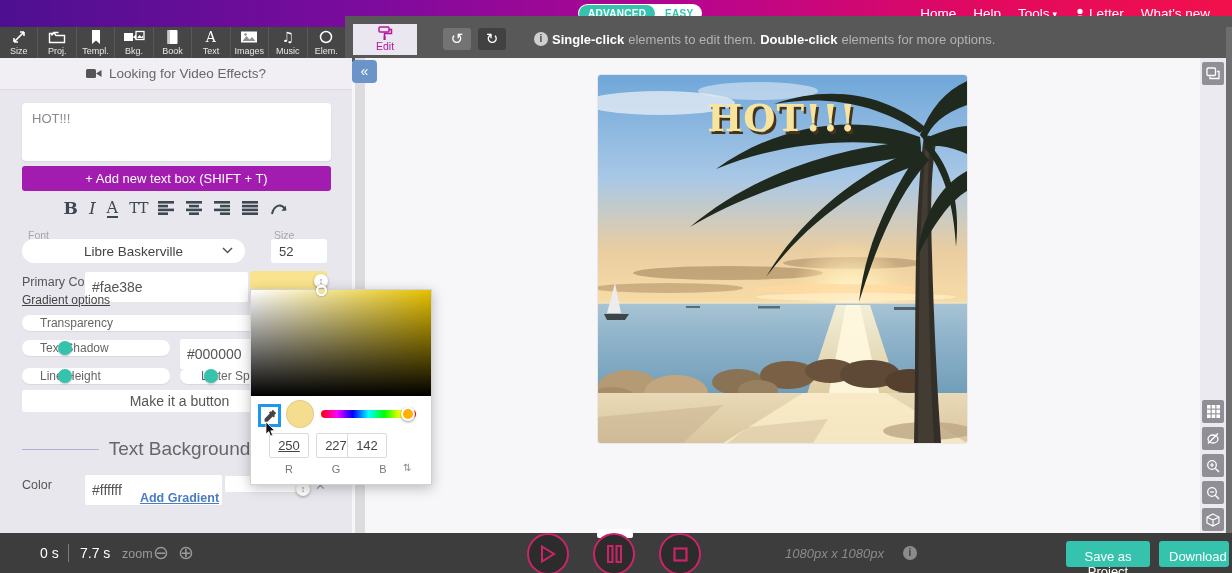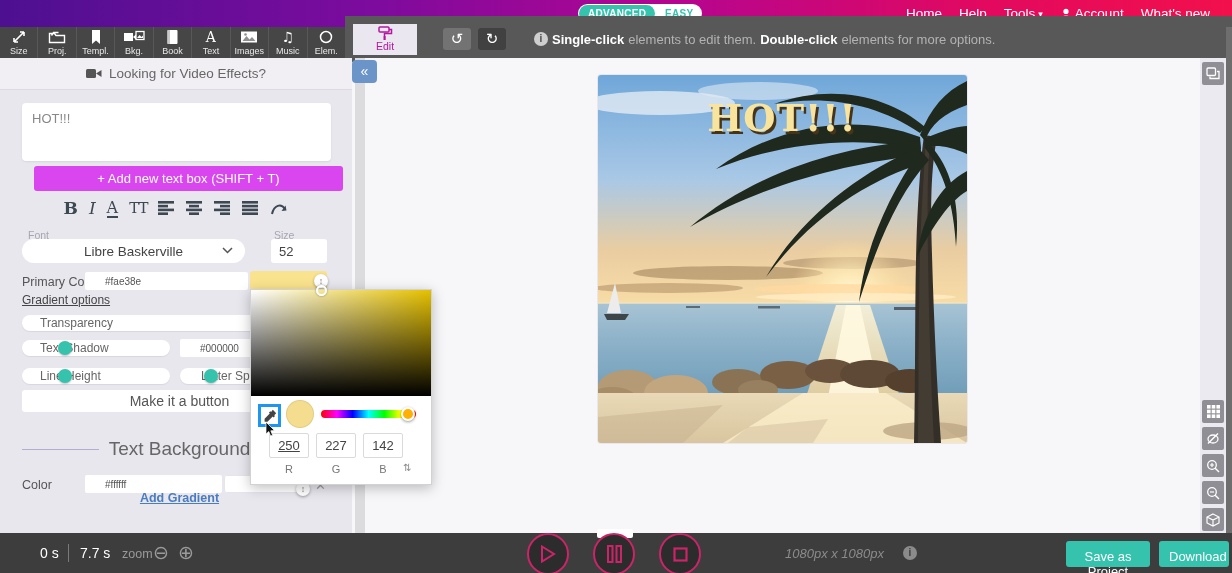--- a/index.html
+++ b/index.html
@@ -43,37 +43,37 @@
               font-size:10px; font-weight:bold; text-align:center; line-height:14px; font-style:normal; }
 
   
   .sidebar { position:absolute; left:0; top:58px; width:352px; height:475px; background:#e9e7ee; }
   .sb-header { position:absolute; left:0; top:0; width:352px; height:32px; background:#f1eff4;
                border-bottom:1px solid #dcdae2; display:flex; align-items:center; justify-content:center;
                gap:7px; color:#666; font-size:13.5px; }
   .sb-textarea { position:absolute; left:22px; top:45px; width:309px; height:58px; background:#fff; border:none;
                  border-radius:4px; resize:none; font-family:"Liberation Sans",sans-serif; font-size:13px;
                  color:#888; padding:8px 10px; box-shadow:0 1px 2px rgba(0,0,0,.08); outline:none; }
-  .add-btn { position:absolute; left:22px; top:108px; width:309px; height:25px; background:#d946ef; color:#fff;
-             border:none; border-radius:3px; font-size:13px; font-family:"Liberation Sans",sans-serif;margin-left:12px; }
+  .add-btn { position:absolute; left:22px; top:108px; width:309px; height:25px; background:#a21caf; color:#fff;
+             border:none; border-radius:3px; font-size:13px; font-family:"Liberation Sans",sans-serif; }
   .fmt-row { position:absolute; left:0; top:140px; width:352px; display:flex; align-items:center;
              justify-content:center; gap:11px; color:#3d4852; }
   .fmt-b { font-family:"DejaVu Serif",serif; font-weight:bold; font-size:17px; }
   .fmt-i { font-family:"DejaVu Serif",serif; font-style:italic; font-size:17px; }
   .fmt-u { font-family:"DejaVu Serif",serif; font-size:16px; border-bottom:2px solid #3d4852; line-height:17px; }
   .fmt-tt { font-family:"DejaVu Serif",serif; font-size:15px; letter-spacing:-1px; }
   .field-label { position:absolute; color:#a6a6b0; font-size:10.5px; }
   .font-select { position:absolute; left:22px; top:181px; width:223px; height:24px; background:#fff; border-radius:12px;
                  display:flex; align-items:center; justify-content:center; font-size:13.5px; color:#444; }
   .font-select svg { position:absolute; right:12px; top:8px; }
   .size-input { position:absolute; left:271px; top:181px; width:56px; height:24px; background:#fff; border:none;
                 border-radius:3px; font-size:13px; color:#444; padding-left:8px; font-family:"Liberation Sans",sans-serif; outline:none;}
   .row-label { position:absolute; color:#555; font-size:12.5px; }
-  .hex-input { position:absolute; background:#fff; border:none; border-radius:2px; font-size:10px; color:#555;
-               padding-left:20px; font-family:"Liberation Sans",sans-serif; outline:none; height:18px; }
+  .hex-input { position:absolute; background:#fff; border:none; border-radius:2px; font-size:14px; color:#555;
+               padding-left:7px; font-family:"Liberation Sans",sans-serif; outline:none; height:30px; }
   .swatch { position:absolute; border-radius:3px; }
   .drag-dot { position:absolute; width:14px; height:14px; background:#fff; border-radius:50%;
               box-shadow:0 1px 3px rgba(0,0,0,.35); color:#888; font-size:9px; text-align:center; line-height:14px; }
   .link { position:absolute; font-size:12px; color:#444; text-decoration:underline; }
   .pill { position:absolute; height:16px; background:#fff; border-radius:8px; font-size:12px; color:#666;
           line-height:16px; box-shadow:0 1px 1px rgba(0,0,0,.07); }
   .knob { position:absolute; width:14px; height:14px; border-radius:50%; background:#35c3ad; top:1px;
           box-shadow:0 1px 2px rgba(0,0,0,.25); }
   .make-btn { position:absolute; left:22px; top:332px; width:315px; height:22px; background:#fff; border:none;
               border-radius:3px; font-size:14px; color:#555; font-family:"Liberation Sans",sans-serif; }
@@ -154,21 +154,21 @@
       <span class="nav-item">Help</span>
       <span class="nav-item">
           <span>Tools</span>
           <span class="caret">▾</span>
         </span>
       <span class="nav-item">
         <svg width="12" height="12" viewBox="0 0 12 12">
             <circle cx="6" cy="3.4" r="2.6" fill="#fff"></circle>
             <path d="M0.8,12 a5.2,4.6 0 0 1 10.4,0 z" fill="#fff"></path>
           </svg>
-        <span>Account</span>
+        <span>Letter</span>
       </span>
       <span class="nav-item">What's new</span>
     </div>
   </div>
 
   <div class="toolstrip">
     <div class="tool-cell">
       <svg width="16" height="16" viewBox="0 0 16 16">
           <path d="M3,13 L13,3 M3,13 l0,-4 M3,13 l4,0 M13,3 l0,4 M13,3 l-4,0" stroke="#fff" stroke-width="1.6" fill="none"></path>
         </svg>
@@ -488,21 +488,21 @@
         </svg>
     </div>
     <svg class="mouse-cursor" width="11" height="15" viewBox="0 0 11 15">
         <path d="M1,0 L1,12 L3.8,9.5 L5.6,14 L7.6,13.2 L5.8,8.8 L9.5,8.5 Z" fill="#111" stroke="#fff" stroke-width="0.7"></path>
       </svg>
     <div class="pick-swatch"></div>
     <div class="hue-bar"></div>
     <div class="hue-handle"></div>
     <input class="rgb-input" style="left: 18px; text-decoration: underline;" value="250">
     <input class="rgb-input" style="left: 65px;" value="227">
-    <input class="rgb-input" style="left: 112px;" value="142">
+    <input class="rgb-input" style="left: 96px;" value="142">
     <span class="rgb-label" style="left:18px;">R</span>
     <span class="rgb-label" style="left:65px;">G</span>
     <span class="rgb-label" style="left:112px;">B</span>
     <span class="fmt-toggle">⇅</span>
   </div>
 
   <div class="bottombar">
     <span class="t-start">0 s</span>
     <span class="t-div"></span>
     <span class="t-end">7.7 s</span>

